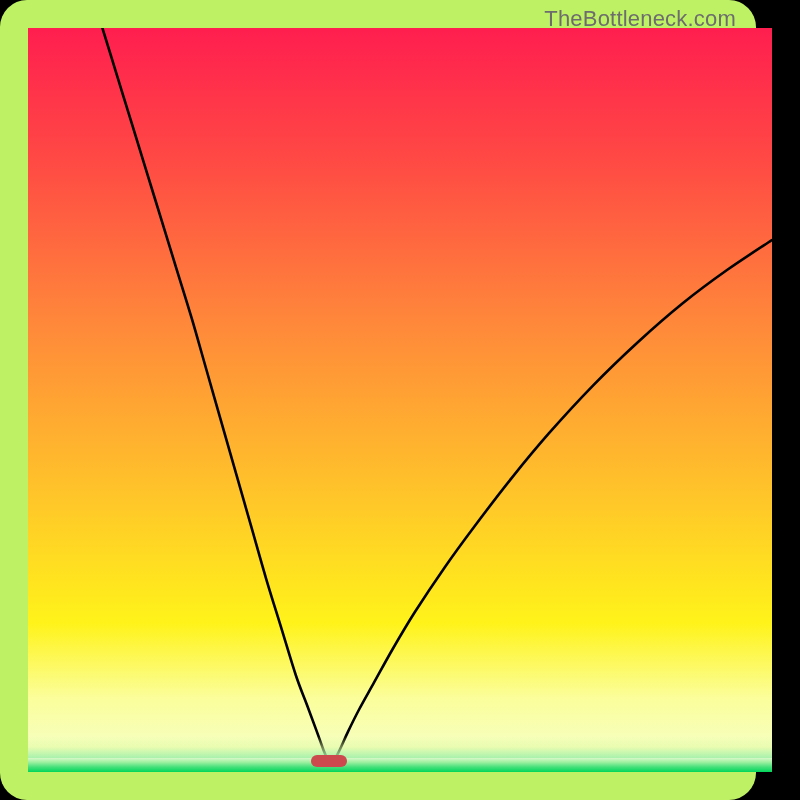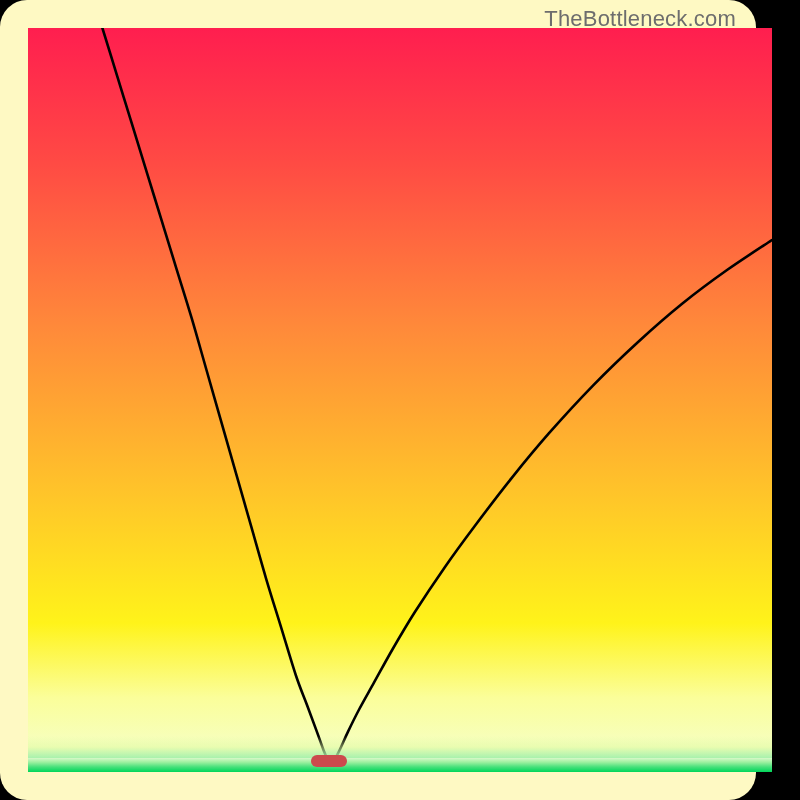--- a/index.html
+++ b/index.html
@@ -8,21 +8,21 @@
     width: 800px;
     height: 800px;
     background: #000;
     overflow: hidden;
     font-family: Arial, Helvetica, sans-serif;
   }
   .chart-container {
     position: relative;
     width: 756px;
     height: 800px;
-    background: #fef9c3;
+    background: #bef264;
     border-radius: 27px;
   }
   .plot-area {
     position: absolute;
     left: 28px;
     top: 28px;
     width: 744px;
     height: 744px;
     overflow: hidden;
   }

